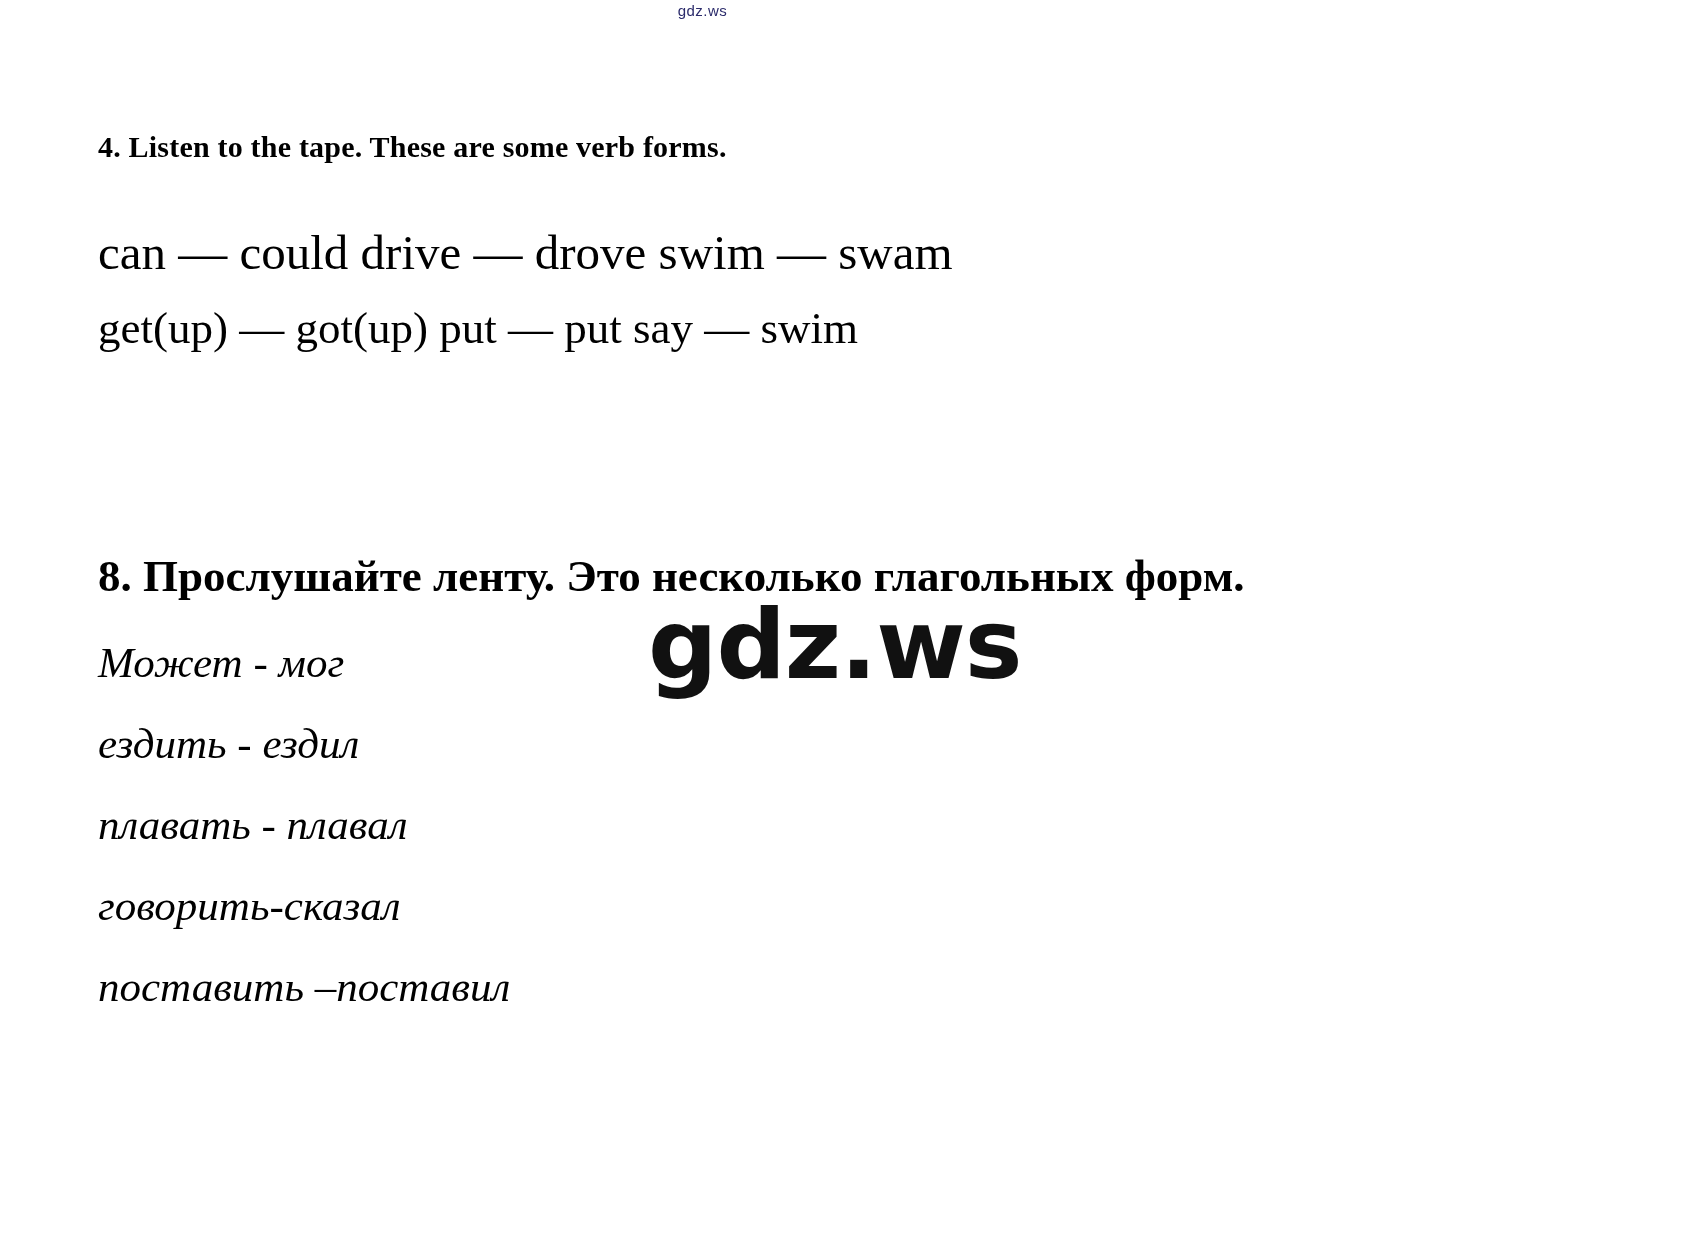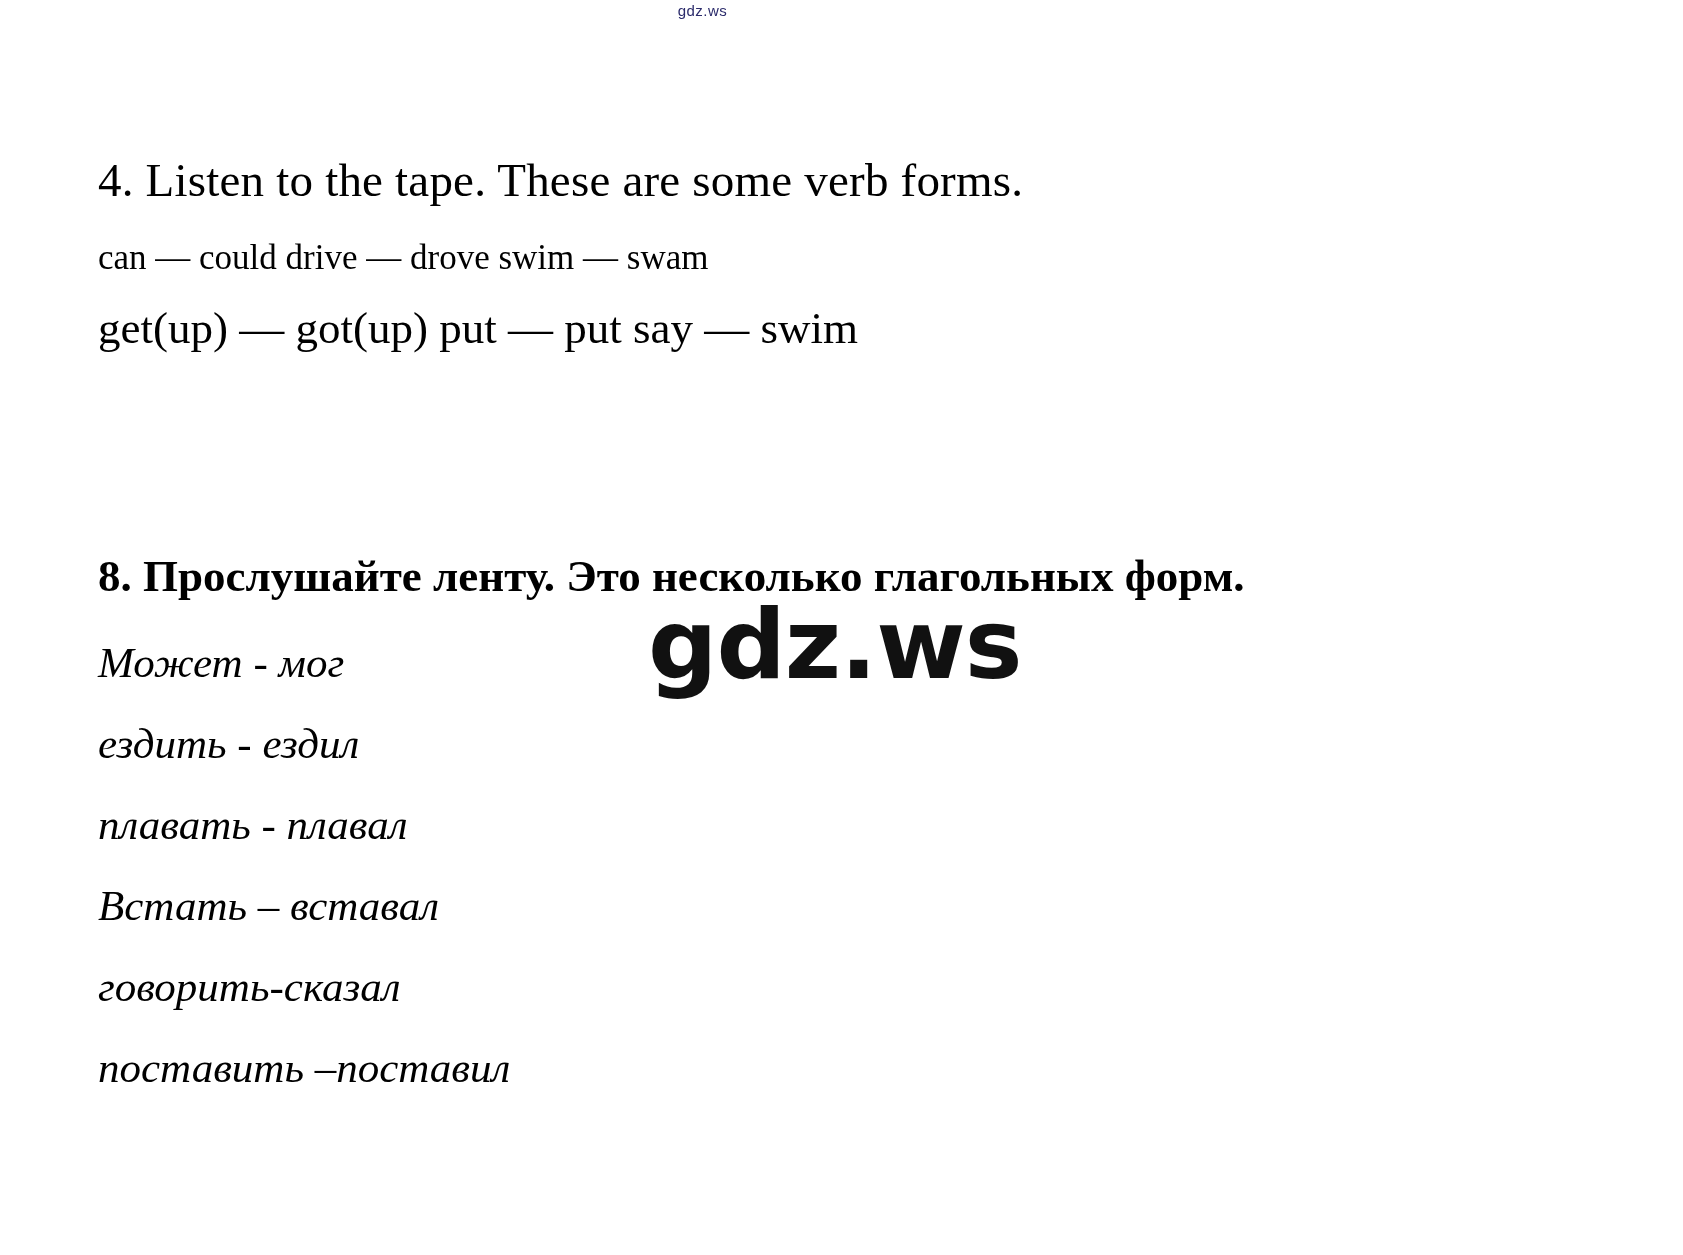--- a/index.html
+++ b/index.html
@@ -33,32 +33,32 @@
     position: absolute;
     top: 0;
     left: 0;
     width: 1405px;
     height: 1255px;
   }
 
   .heading-en {
     position: absolute;
     left: 98px;
-    top: 153px;
-    font-size: 47px;
-    font-weight: normal;
+    top: 130px;
+    font-size: 30px;
+    font-weight: bold;
     letter-spacing: 0.2px;
     white-space: nowrap;
   }
 
   .line-en-1 {
     position: absolute;
     left: 98px;
-    top: 238px;
-    font-size: 35px;
+    top: 224px;
+    font-size: 49px;
     white-space: nowrap;
   }
 
   .line-en-2 {
     position: absolute;
     left: 98px;
     top: 302px;
     font-size: 45px;
     white-space: nowrap;
   }
@@ -108,20 +108,19 @@
 
   <div class="line-en-1">can — could drive — drove swim — swam</div>
   <div class="line-en-2">get(up) — got(up) put — put say — swim</div>
 
   <div class="heading-ru">8. Прослушайте ленту. Это несколько глагольных форм.</div>
 
   <div class="ru-list">
     <div class="ru-item">Может - мог</div>
     <div class="ru-item">ездить - ездил</div>
     <div class="ru-item">плавать - плавал</div>
-    <div class="ru-item">Встать – вставал</div>
     <div class="ru-item">говорить-сказал</div>
     <div class="ru-item">поставить –поставил</div>
   </div>
 
   <div class="big-watermark">gdz.ws</div>
 
 </div>
 
 </body></html>

